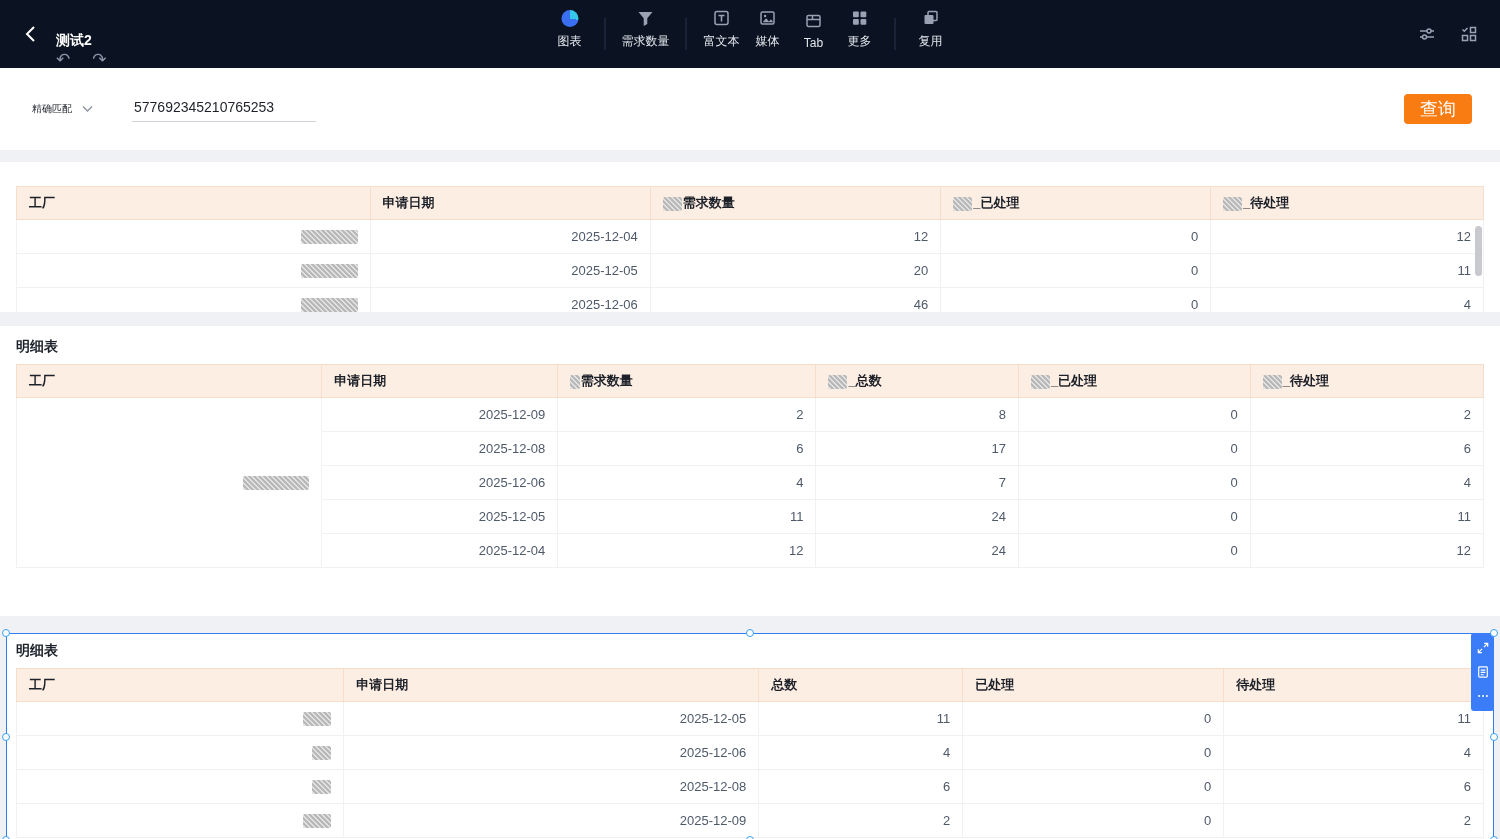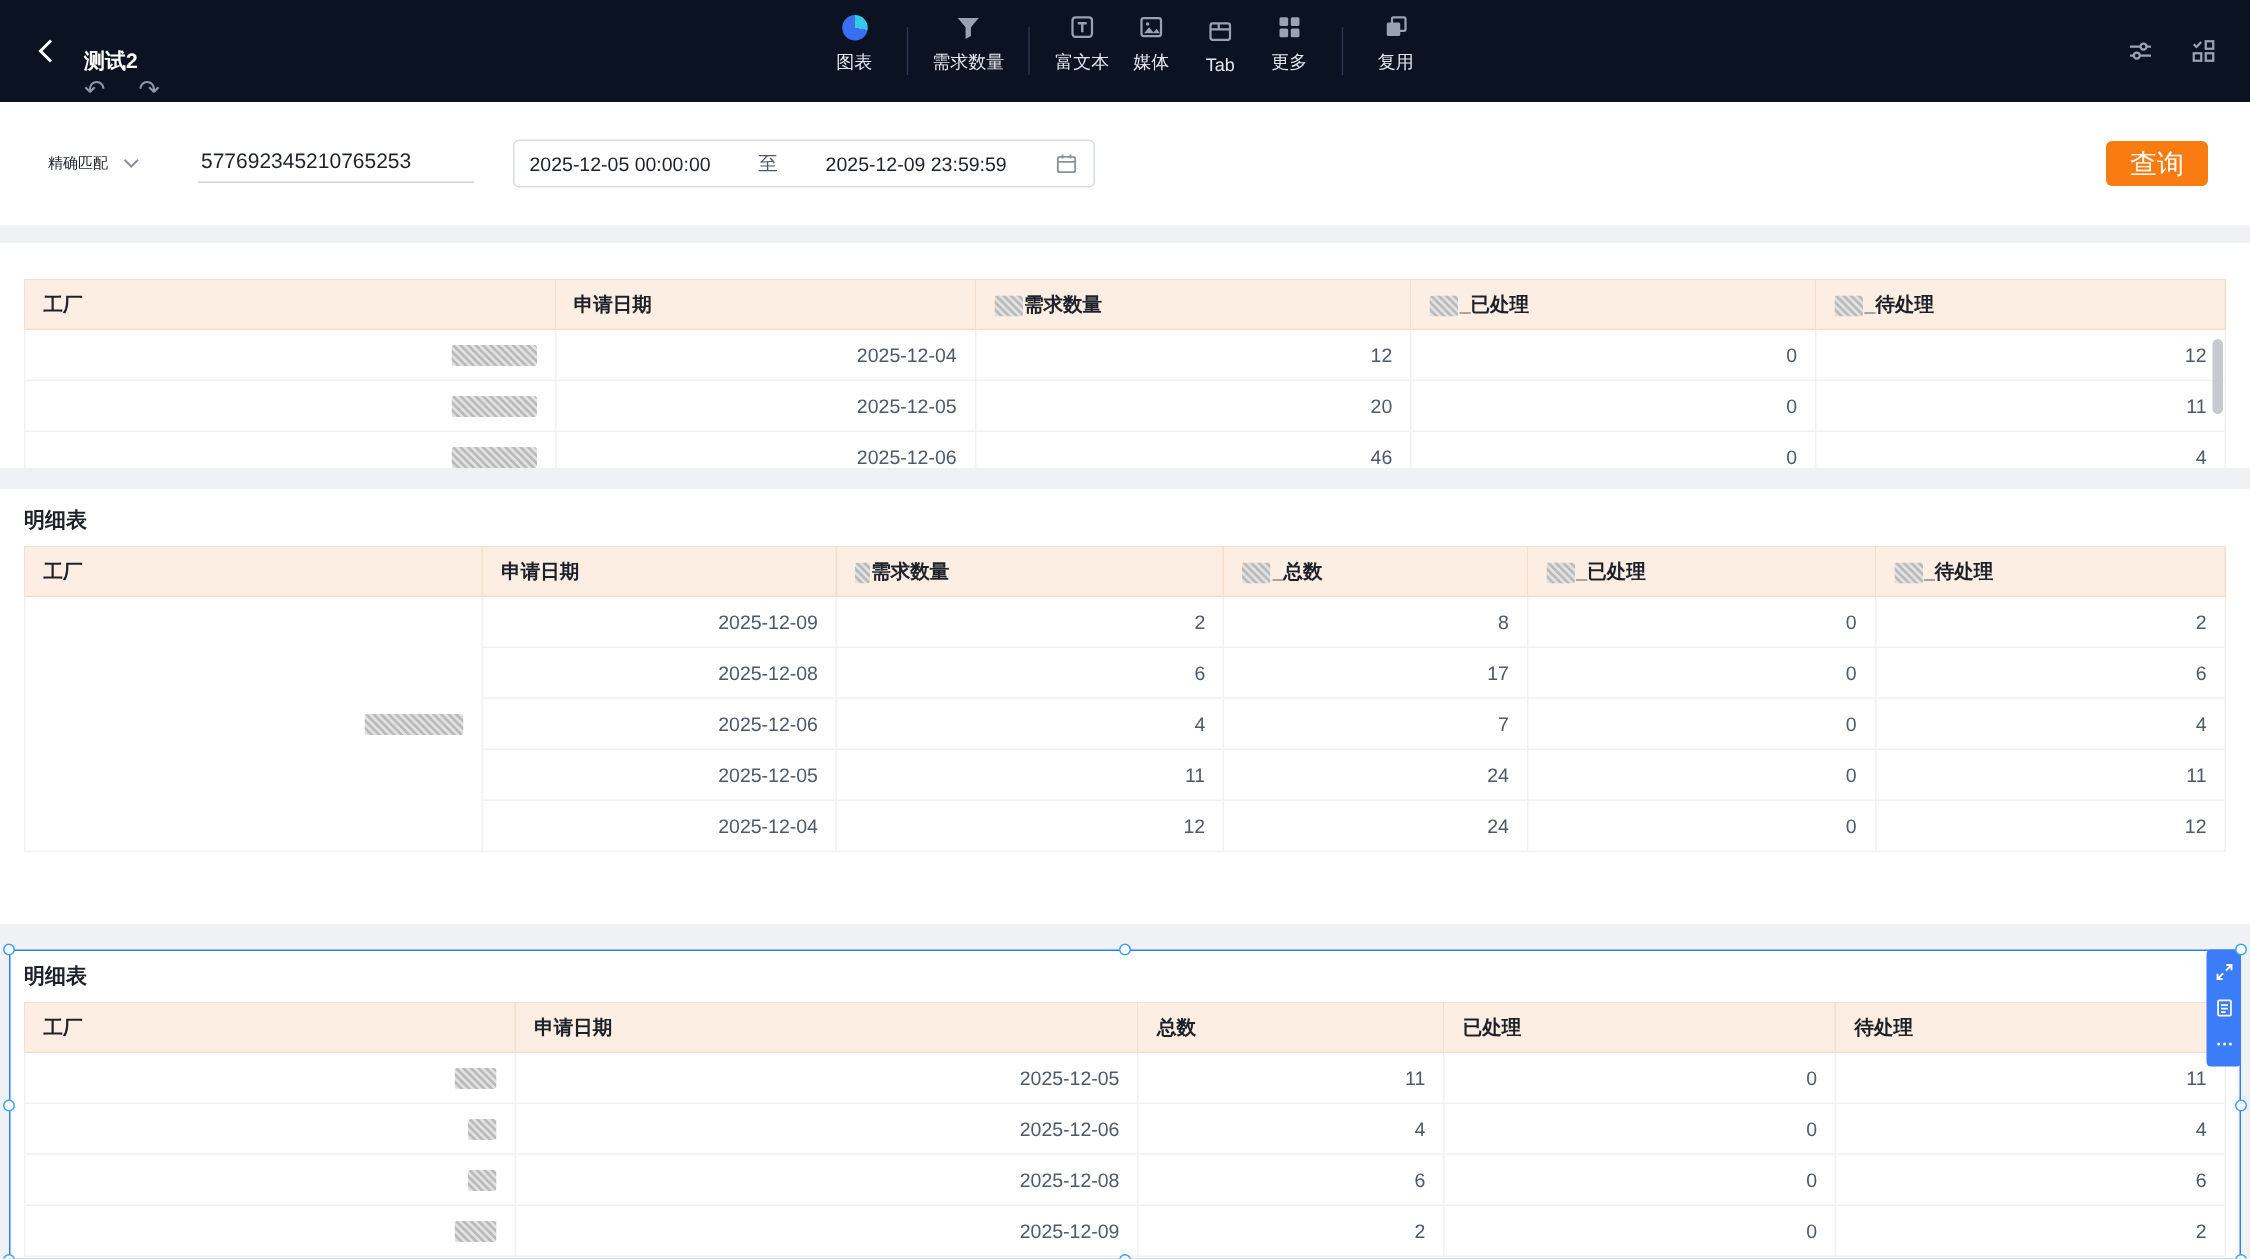--- a/index.html
+++ b/index.html
@@ -177,31 +177,20 @@
 <section class="filter-panel">
   <div class="match-select">
     <span>精确匹配</span>
     <span>
       <svg width="11" height="8" viewBox="0 0 11 8">
           <polyline points="1,1.5 5.5,6 10,1.5" fill="none" stroke="#8a919f" stroke-width="1.3"></polyline>
         </svg>
     </span>
   </div>
   <input class="keyword-input" value="577692345210765253" style="">
-  <div class="date-range">
-    <span>2025-12-05 00:00:00</span>
-    <span class="to">至</span>
-    <span>2025-12-09 23:59:59</span>
-    <span>
-      <svg width="16" height="16" viewBox="0 0 18 18">
-          <rect x="2.5" y="4" width="13" height="11.5" rx="1.5" fill="none" stroke="#8a919f" stroke-width="1.4"></rect>
-          <path d="M2.5 7.8h13M6 2.3v3M12 2.3v3" stroke="#8a919f" stroke-width="1.4" fill="none"></path>
-        </svg>
-    </span>
-  </div>
   <button class="search-btn">查询</button>
 </section>
 
 <section class="panel panel-1">
   <div class="clip">
     <table id="t1">
         <colgroup>
           <col style="width: 24.1%;">
           <col style="width: 19.1%;">
           <col style="width: 19.8%;">

